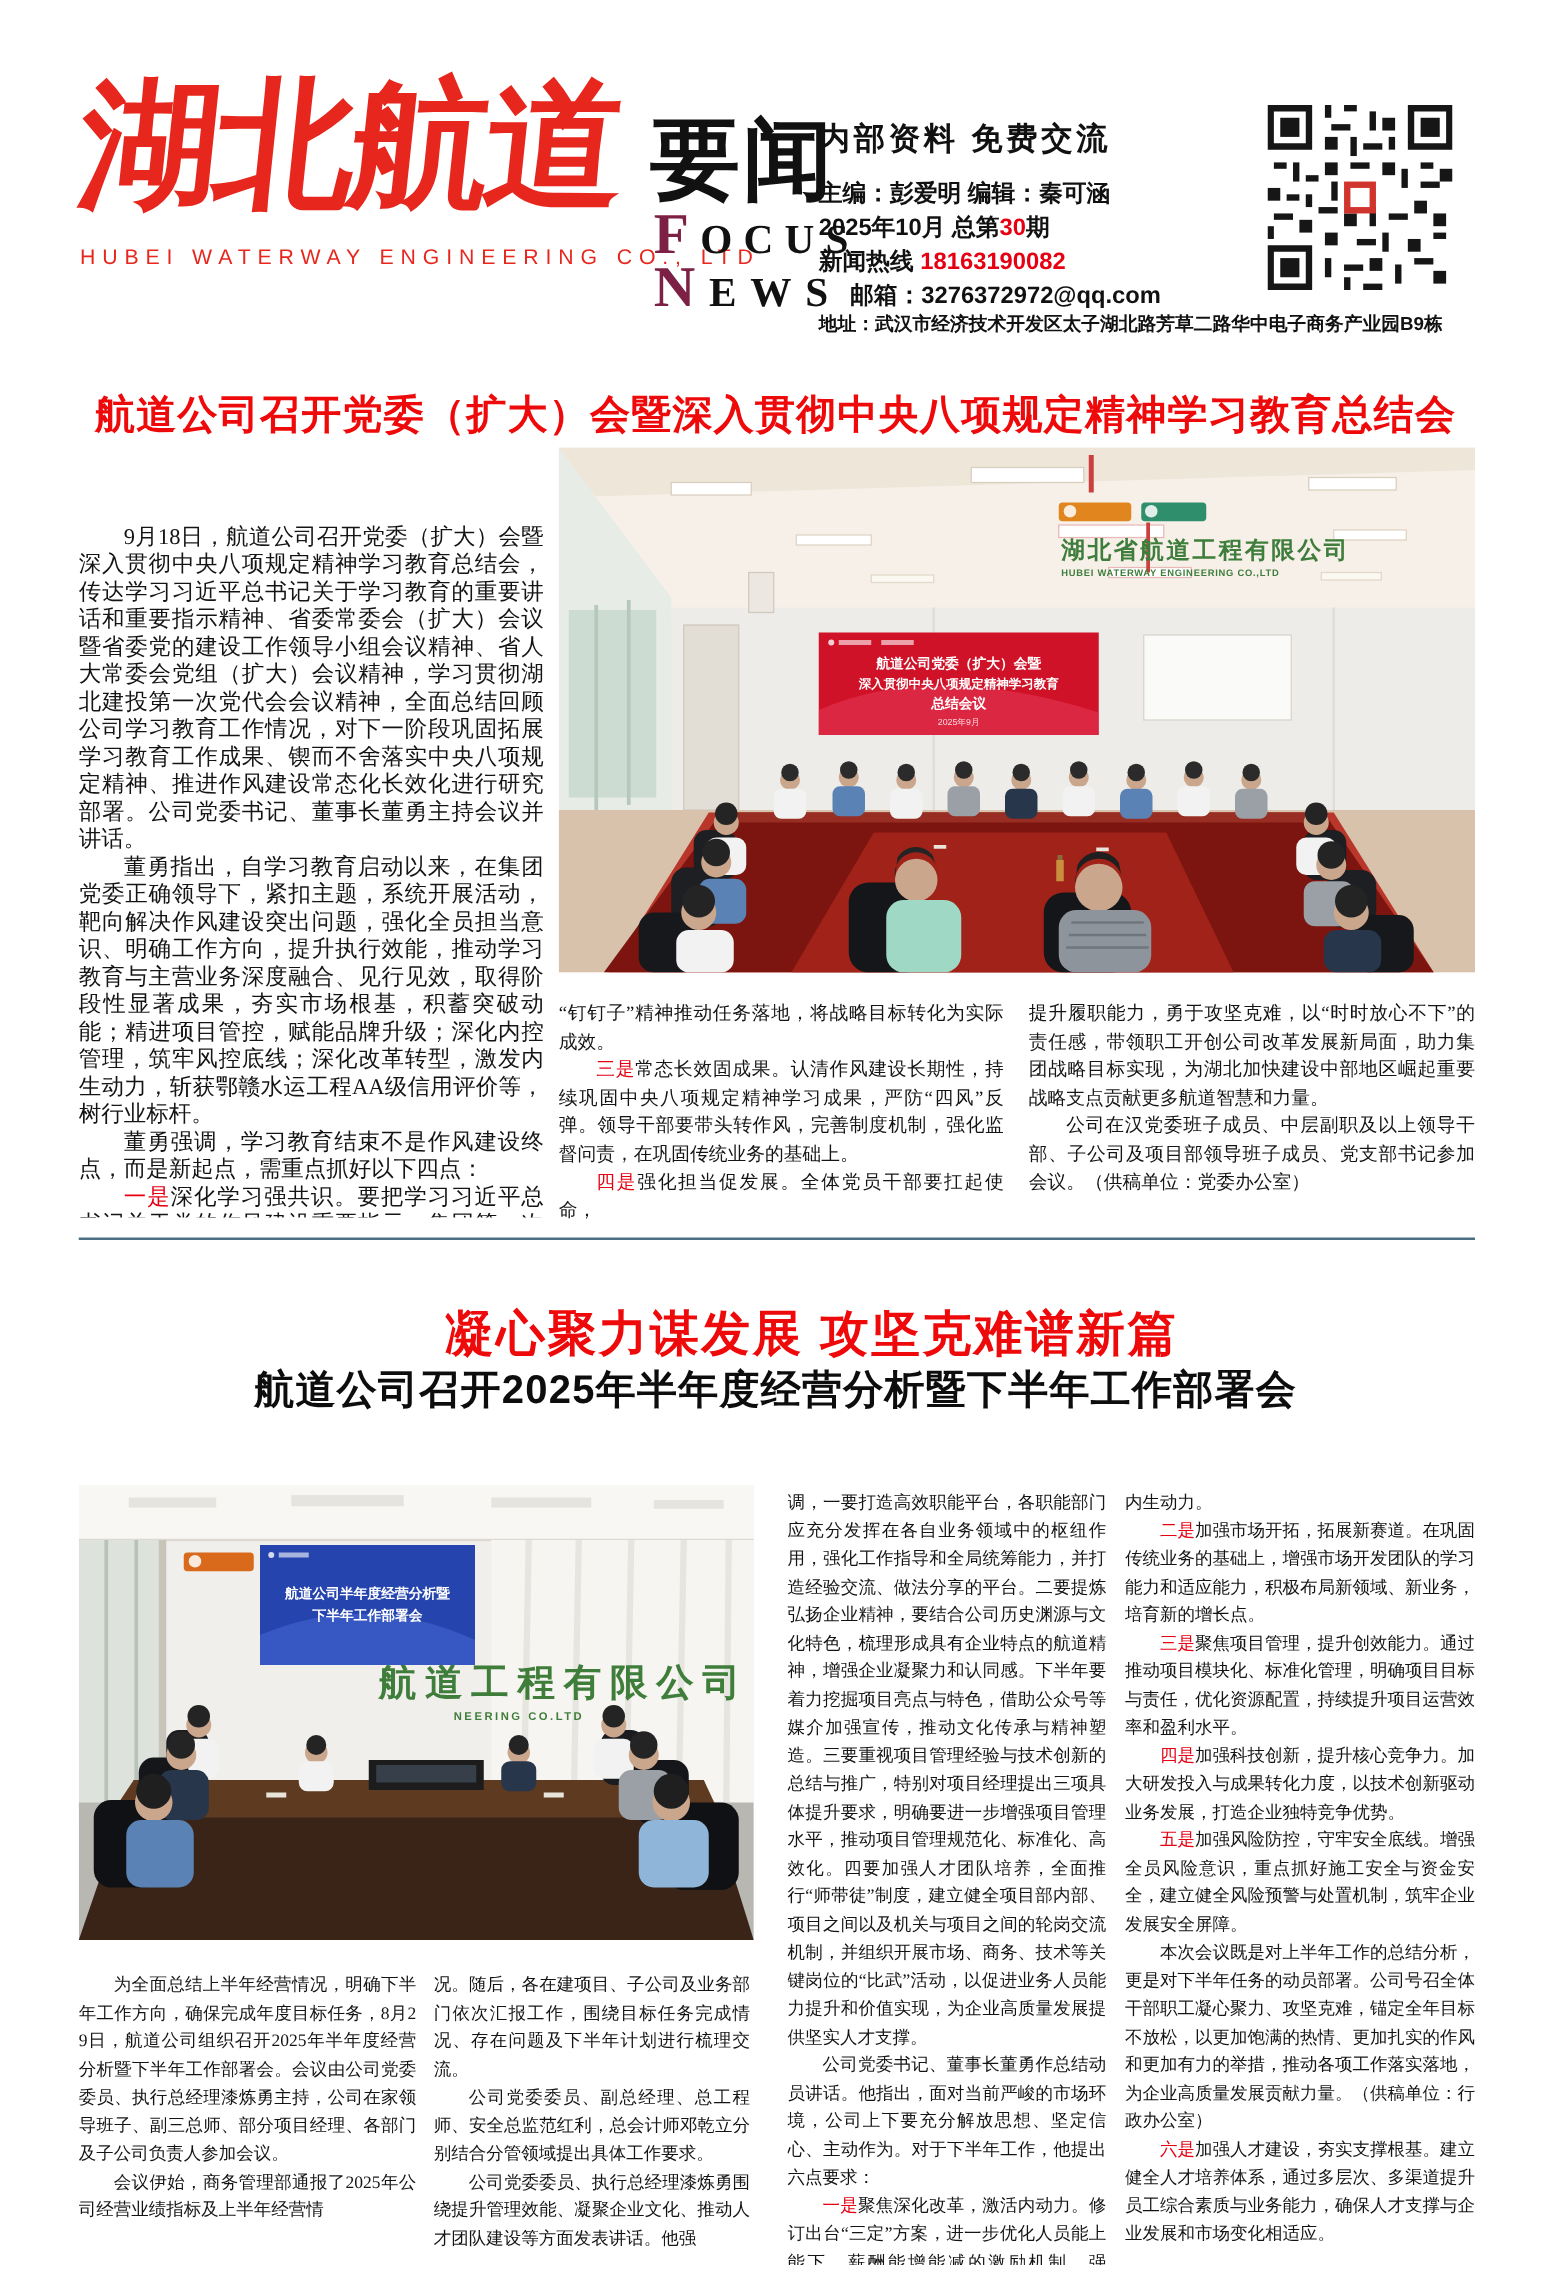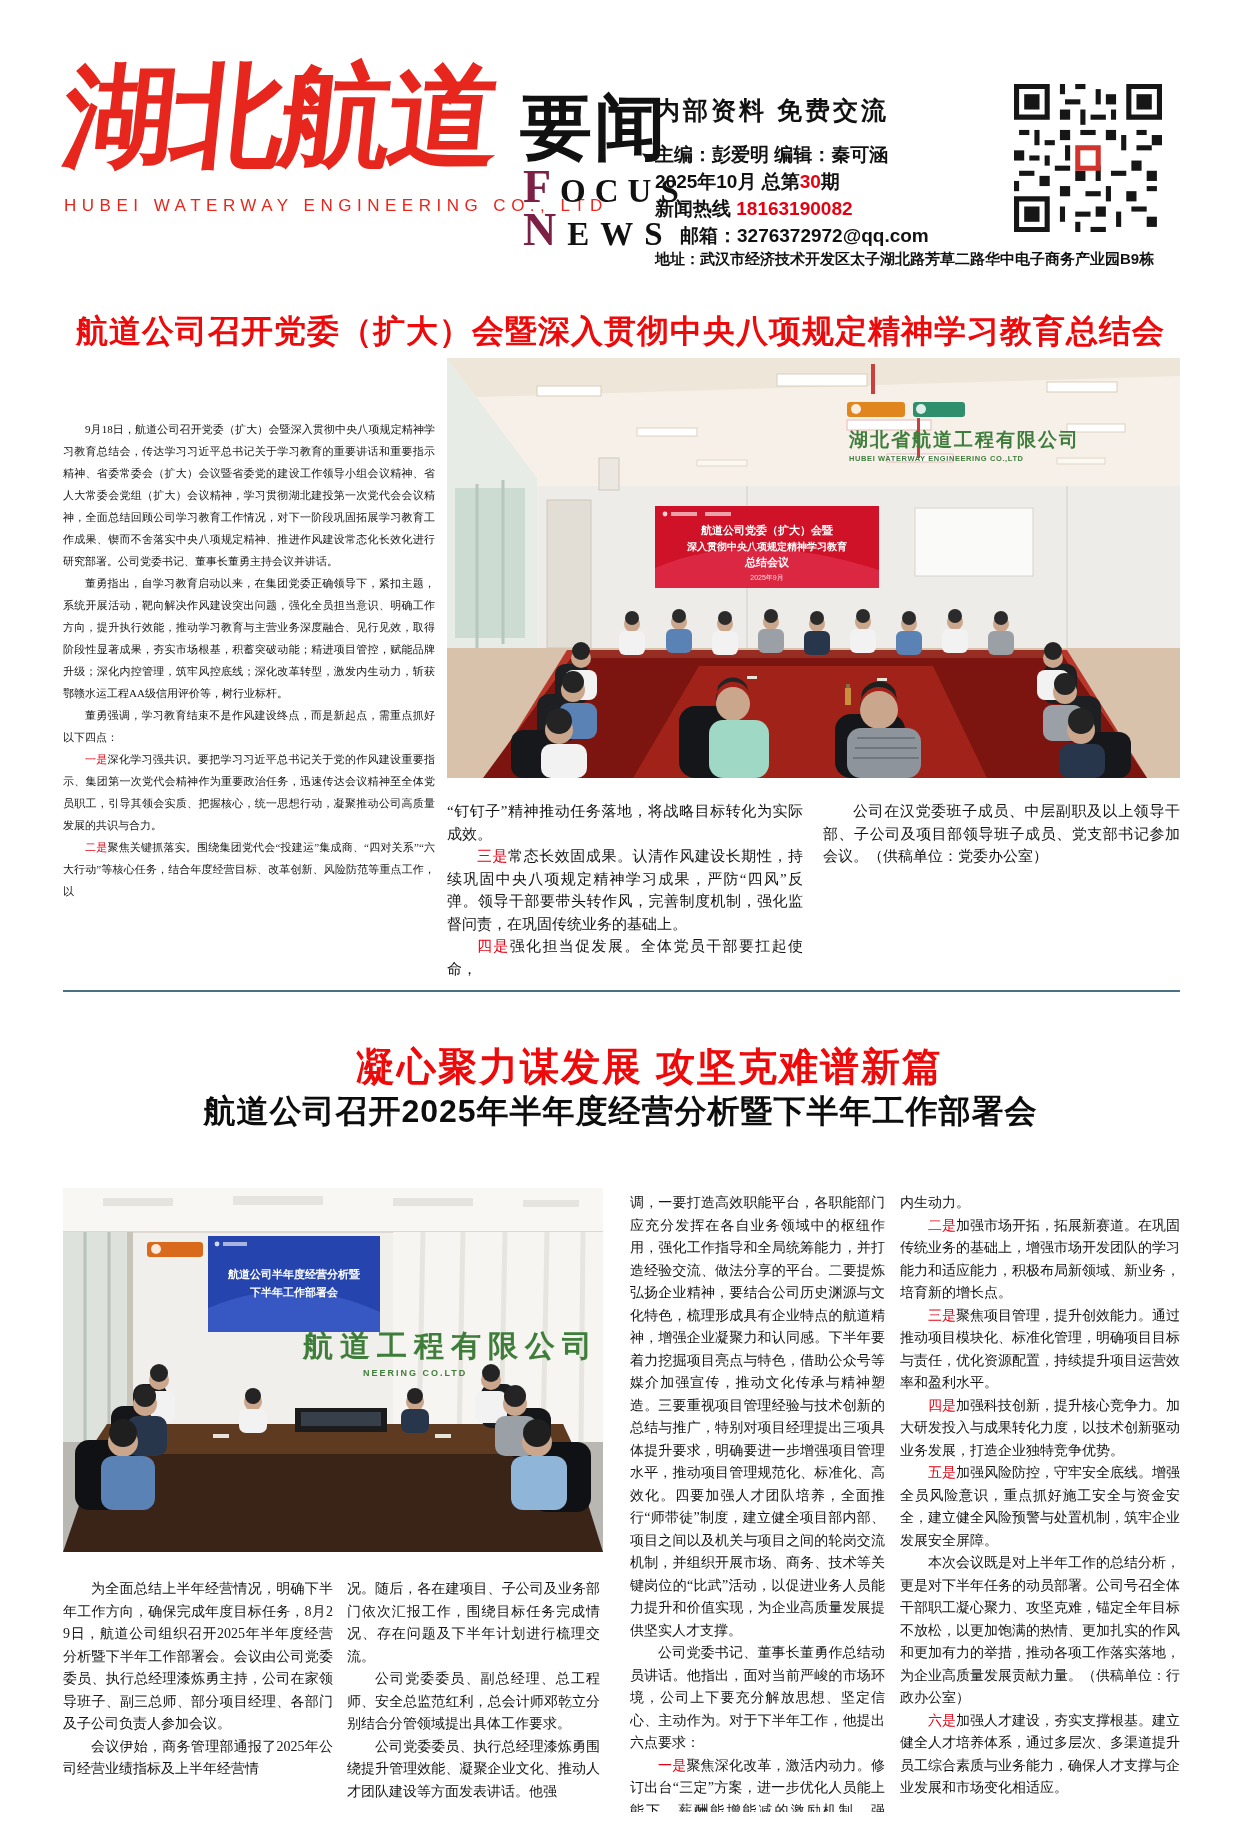--- a/index.html
+++ b/index.html
@@ -34,21 +34,21 @@
            font-size:32px;letter-spacing:1px;font-family:"Liberation Serif","DejaVu Serif",serif;white-space:nowrap;}
   .a2head{left:0;top:1040px;width:1241px;text-align:center;color:#ee0a0a;font-weight:bold;
           font-size:39px;letter-spacing:2px;font-family:"Liberation Sans","DejaVu Sans",sans-serif;white-space:nowrap;padding-left:29px;}
   .a2sub{left:0;top:1090px;width:1241px;text-align:center;color:#0d0d0d;font-weight:bold;
          font-size:32px;letter-spacing:1px;font-family:"Liberation Sans","DejaVu Sans",sans-serif;white-space:nowrap;}
 
   
   .col{position:absolute;text-align:justify;overflow:hidden;word-break:break-all;color:#141414;}
   .col p{margin:0;text-indent:2em;}
   .col p.cont{text-indent:0;}
-  .a1{font-size:11px;line-height:22px;}
+  .a1{font-size:18px;line-height:22px;}
   .a1b{font-size:15px;line-height:22.5px;}
   .a2{font-size:14px;line-height:22.5px;}
   .lead{color:#e60012;}
 
   .divider{left:63px;top:990px;width:1117px;height:2px;background:#4b7083;}
 
   .photo{position:absolute;display:block;}
   svg text{font-family:"Liberation Sans","DejaVu Sans",sans-serif;}
 </style>
 </head>
@@ -312,20 +312,21 @@
     </g>
   </svg>
 
   <div class="col a1b" style="left:447px;top:800px;width:356px;height:178px">
     <p class="cont"><span class="lead"></span><span>“钉钉子”精神推动任务落地，将战略目标转化为实际成效。</span></p>
     <p><span class="lead">三是</span><span>常态长效固成果。认清作风建设长期性，持续巩固中央八项规定精神学习成果，严防“四风”反弹。领导干部要带头转作风，完善制度机制，强化监督问责，在巩固传统业务的基础上。</span></p>
     <p><span class="lead">四是</span><span>强化担当促发展。全体党员干部要扛起使命，</span></p>
   </div>
 
   <div class="col a1b" style="left:823px;top:800px;width:357px;height:180px">
+    <p class="cont"><span class="lead"></span><span>提升履职能力，勇于攻坚克难，以“时时放心不下”的责任感，带领职工开创公司改革发展新局面，助力集团战略目标实现，为湖北加快建设中部地区崛起重要战略支点贡献更多航道智慧和力量。</span></p>
     <p><span class="lead"></span><span>公司在汉党委班子成员、中层副职及以上领导干部、子公司及项目部领导班子成员、党支部书记参加会议。（供稿单位：党委办公室）</span></p>
   </div>
 
   <div class="abs divider"></div>
 
   <div class="abs a2head">凝心聚力谋发展 攻坚克难谱新篇</div>
   <div class="abs a2sub">航道公司召开2025年半年度经营分析暨下半年工作部署会</div>
 
   <svg class="photo" style="left:63px;top:1188px" width="540" height="364" viewBox="0 0 540 364">
     <rect width="540" height="364" fill="#f1efec"></rect>

